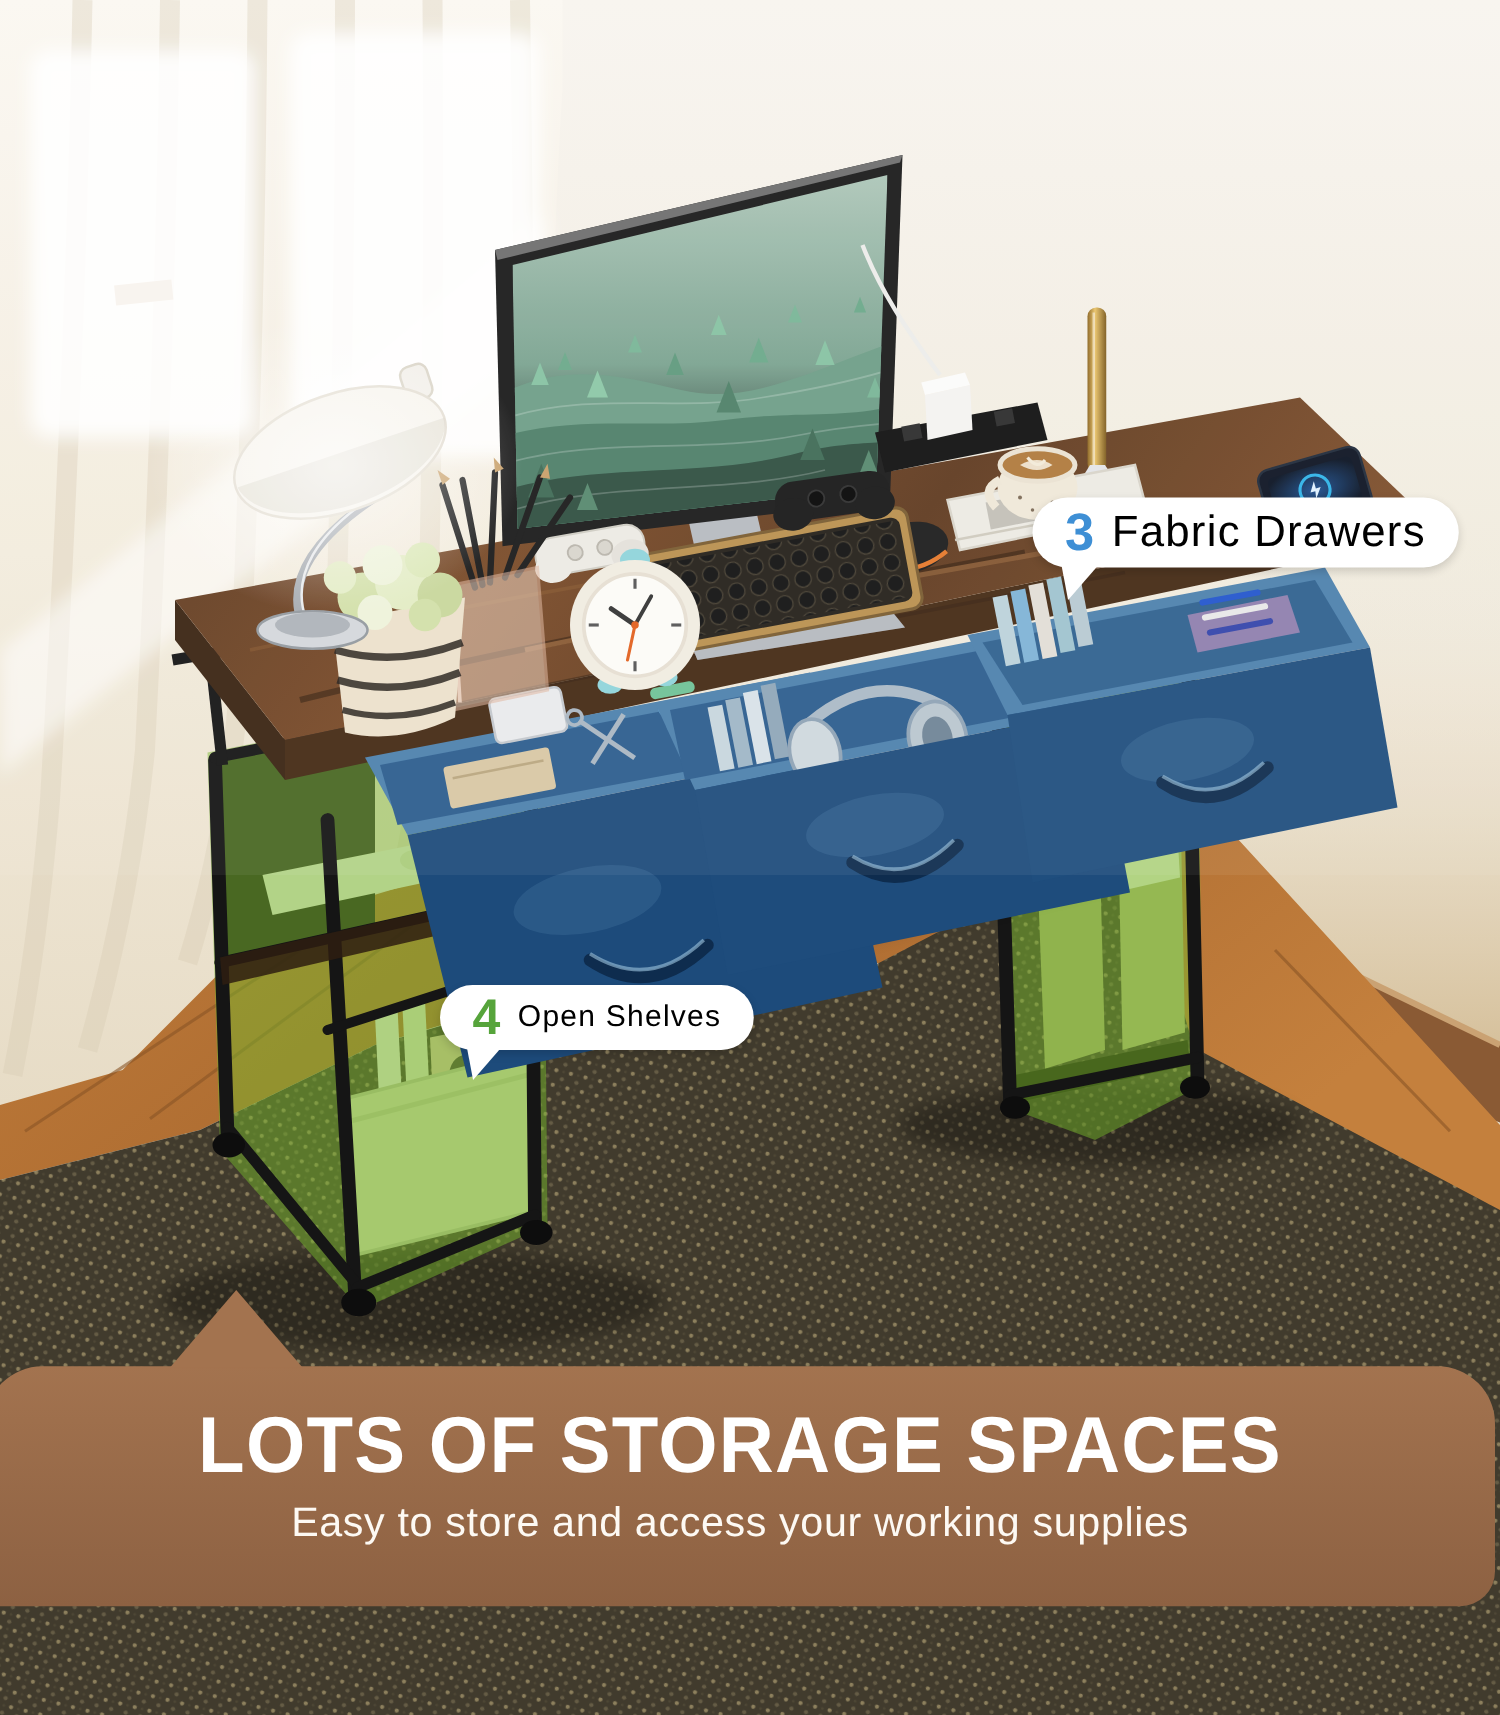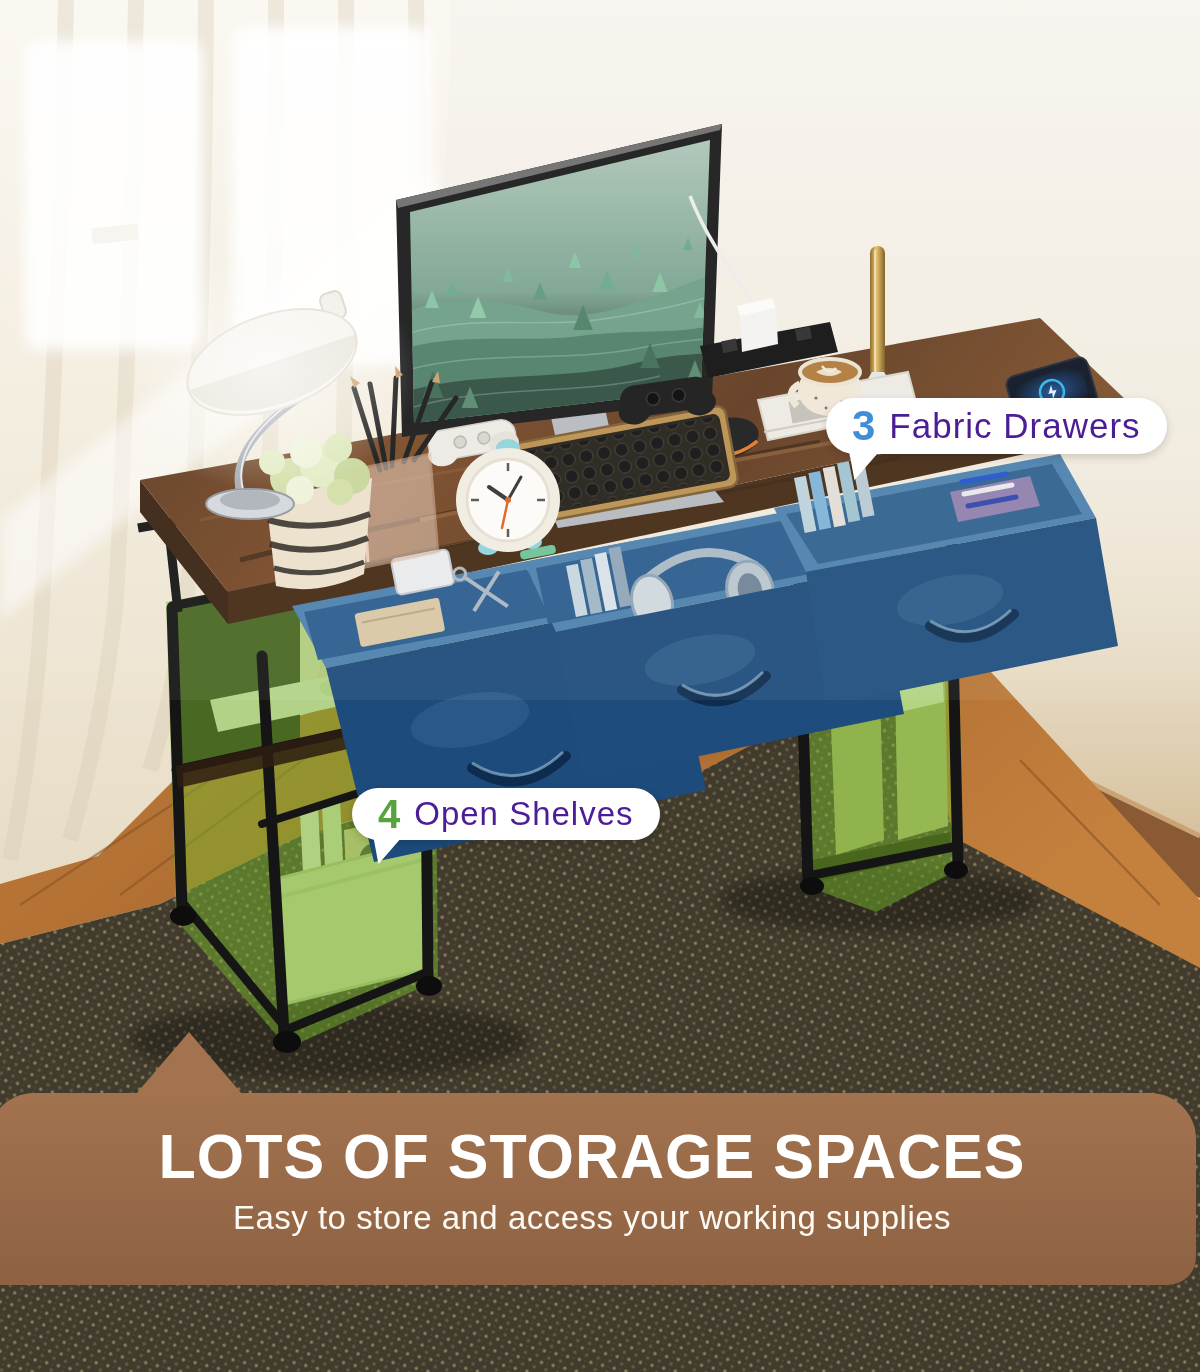--- a/index.html
+++ b/index.html
@@ -2,30 +2,30 @@
 <html><head>
 <meta charset="utf-8">
 <style>
   html,body{margin:0;padding:0;background:#ffffff;}
   .stage{position:relative;width:1200px;height:1372px;overflow:hidden;background:#fff;
          font-family:"Liberation Sans",sans-serif;}
   .stage svg{position:absolute;left:0;top:0;}
   .badge{position:absolute;background:#ffffff;border-radius:30px;display:flex;align-items:center;
          gap:14px;padding:0 26px;box-shadow:0 3px 8px rgba(0,0,0,.16);white-space:nowrap;z-index:5;}
   .badge .num{font-weight:bold;}
-  .badge .lbl{color:#4c1d95;text-align:center;}
+  .badge .lbl{color:#000000;text-align:center;}
   .badge .tail{position:absolute;width:36px;height:34px;background:#fff;
          clip-path:polygon(0 0,100% 0,18% 100%);}
   .badge-drawers{left:826px;top:398px;height:56px;}
   .badge-drawers .num{font-size:42px;}
   .badge-drawers .lbl{font-size:35px;letter-spacing:1px;}
   .badge-drawers .tail{left:22px;bottom:-26px;}
   .badge-shelves{left:352px;top:788px;height:52px;}
   .badge-shelves .num{font-size:40px;}
-  .badge-shelves .lbl{font-size:33px;letter-spacing:1px;}
+  .badge-shelves .lbl{font-size:24px;letter-spacing:1px;}
   .badge-shelves .tail{left:20px;bottom:-24px;}
   .banner{position:absolute;left:-12px;top:1093px;width:1208px;height:192px;z-index:4;
           border-radius:46px 46px 28px 0;text-align:center;}
   .banner-arrow{position:absolute;left:148px;top:-61px;width:0;height:0;
           border-left:53px solid transparent;border-right:53px solid transparent;
           border-bottom:62px solid #a3734f;}
   .banner-title{margin-top:28px;font-size:61px;font-weight:bold;letter-spacing:1px;
           transform:scaleY(1.04);color:#fff;}
   .banner-sub{margin-top:8px;font-size:33px;letter-spacing:.5px;color:#fdf9f3;}
 </style>

